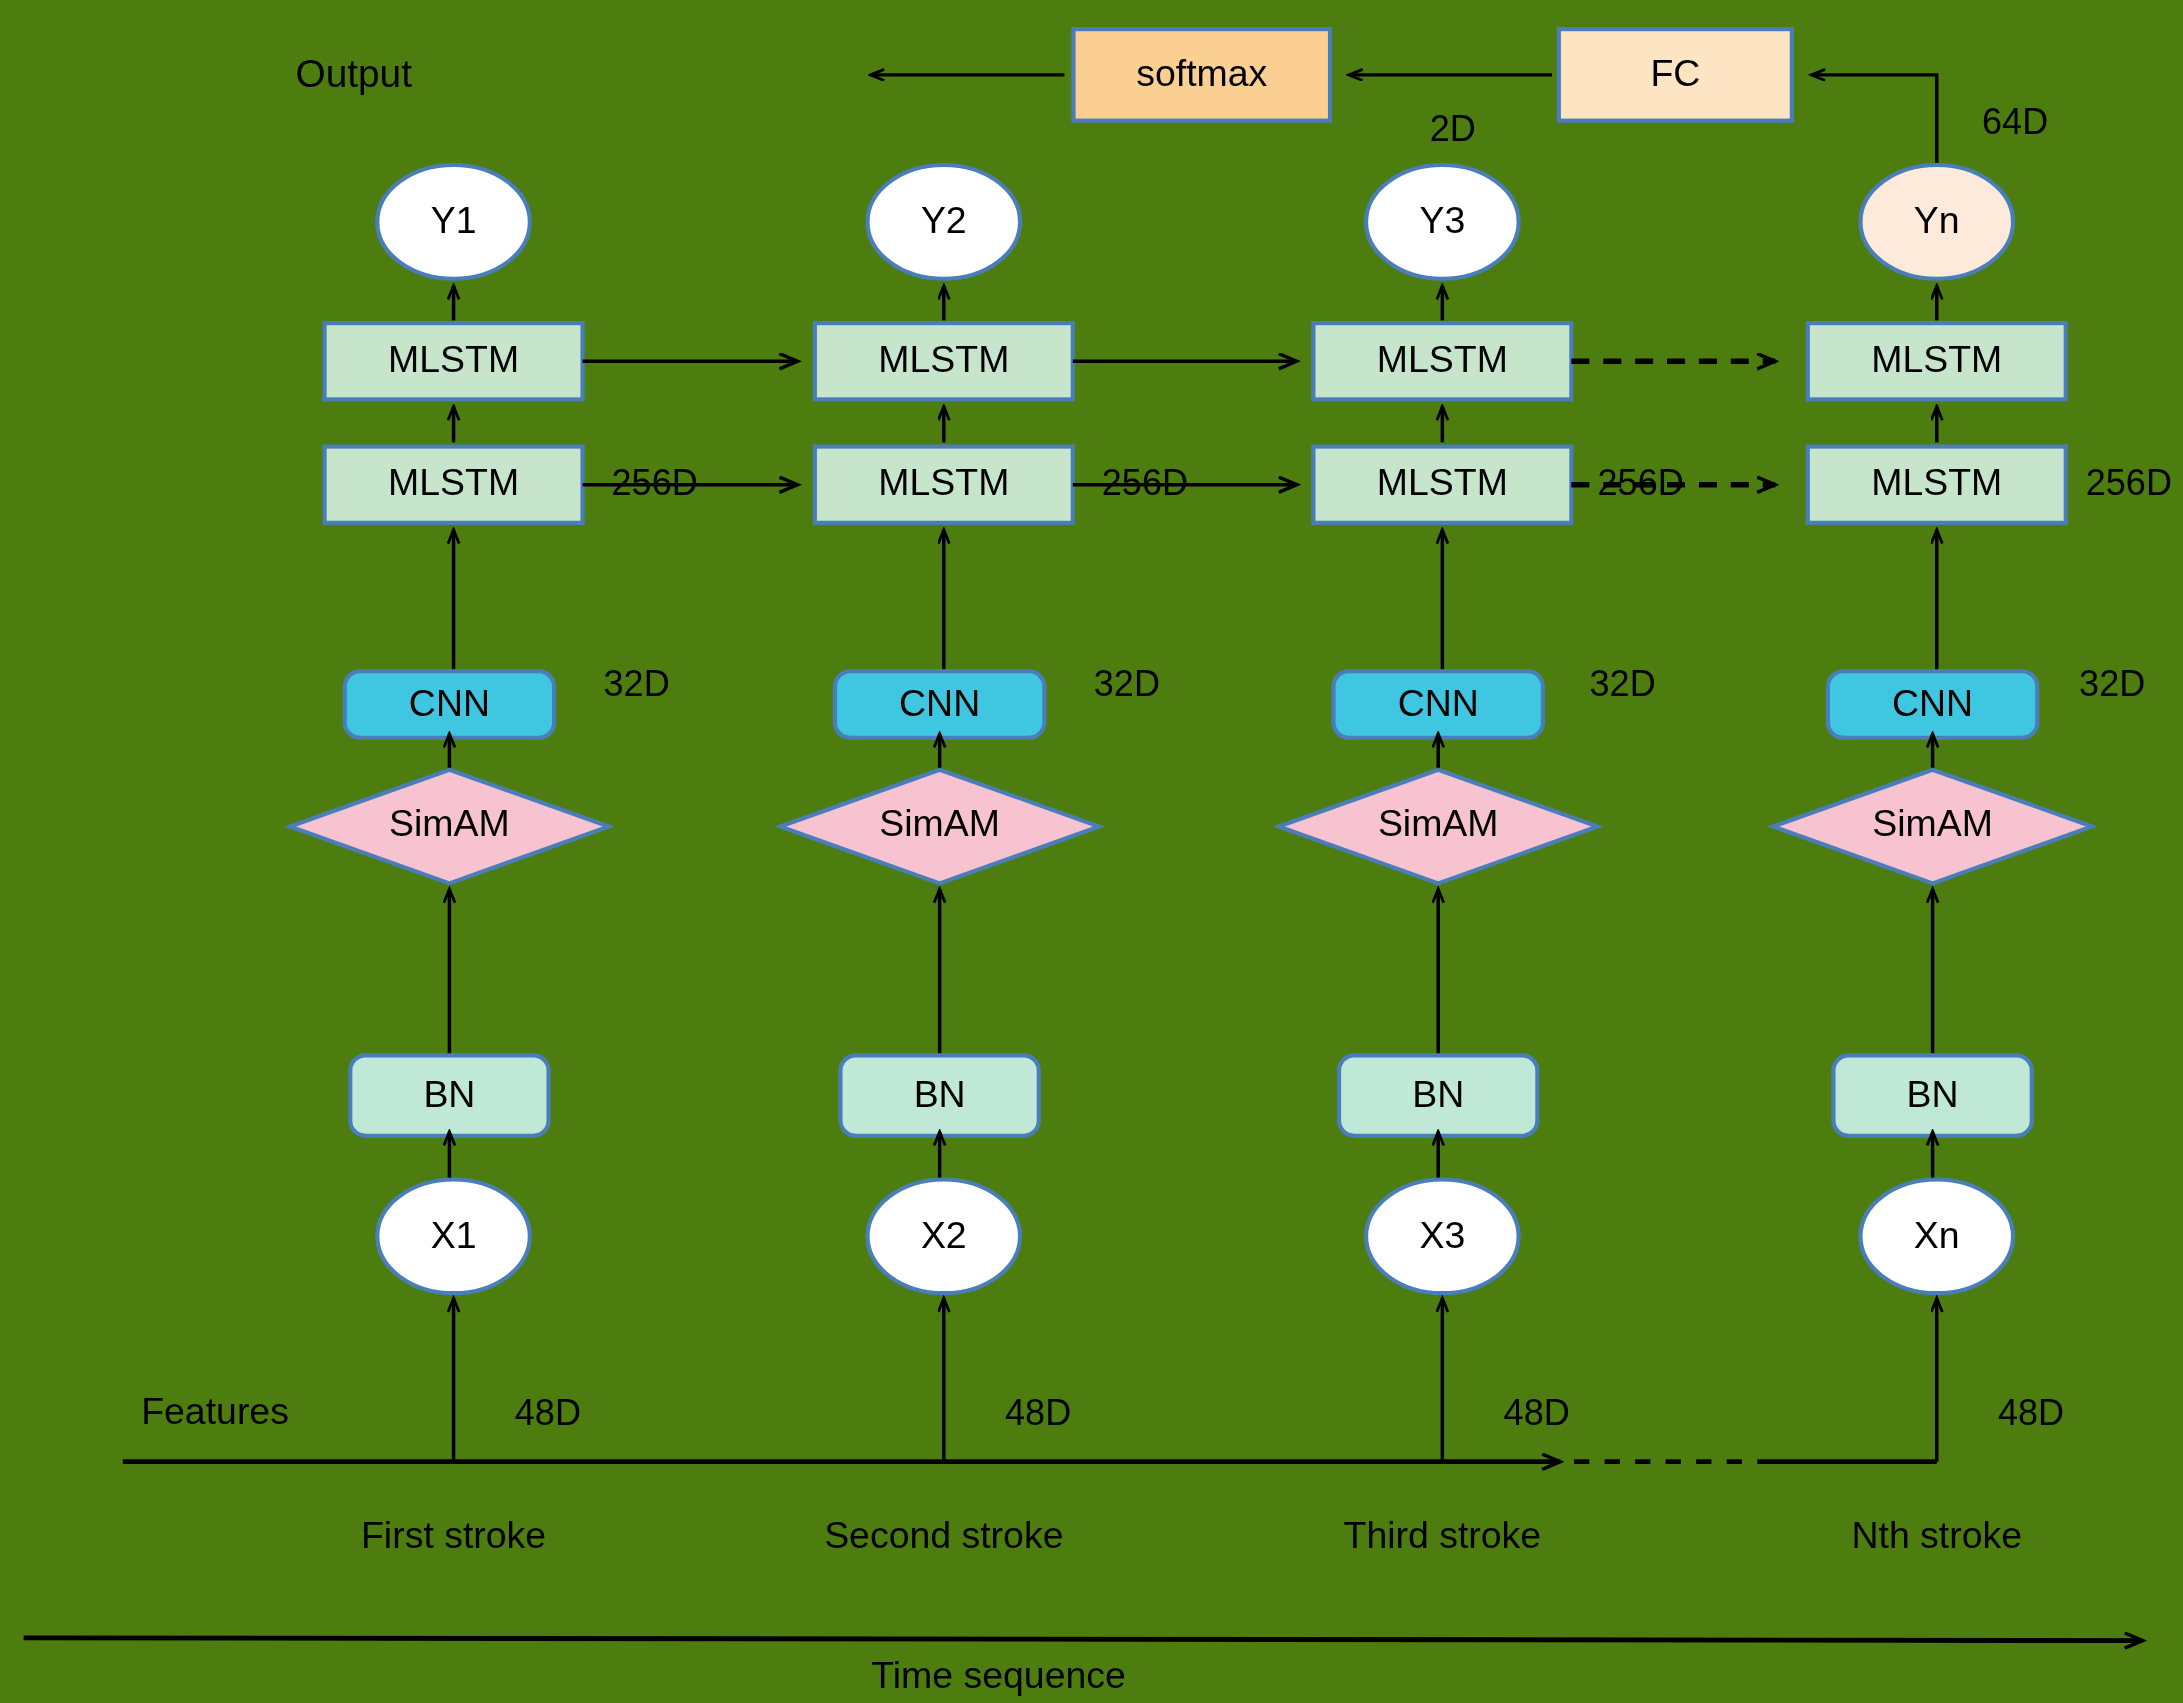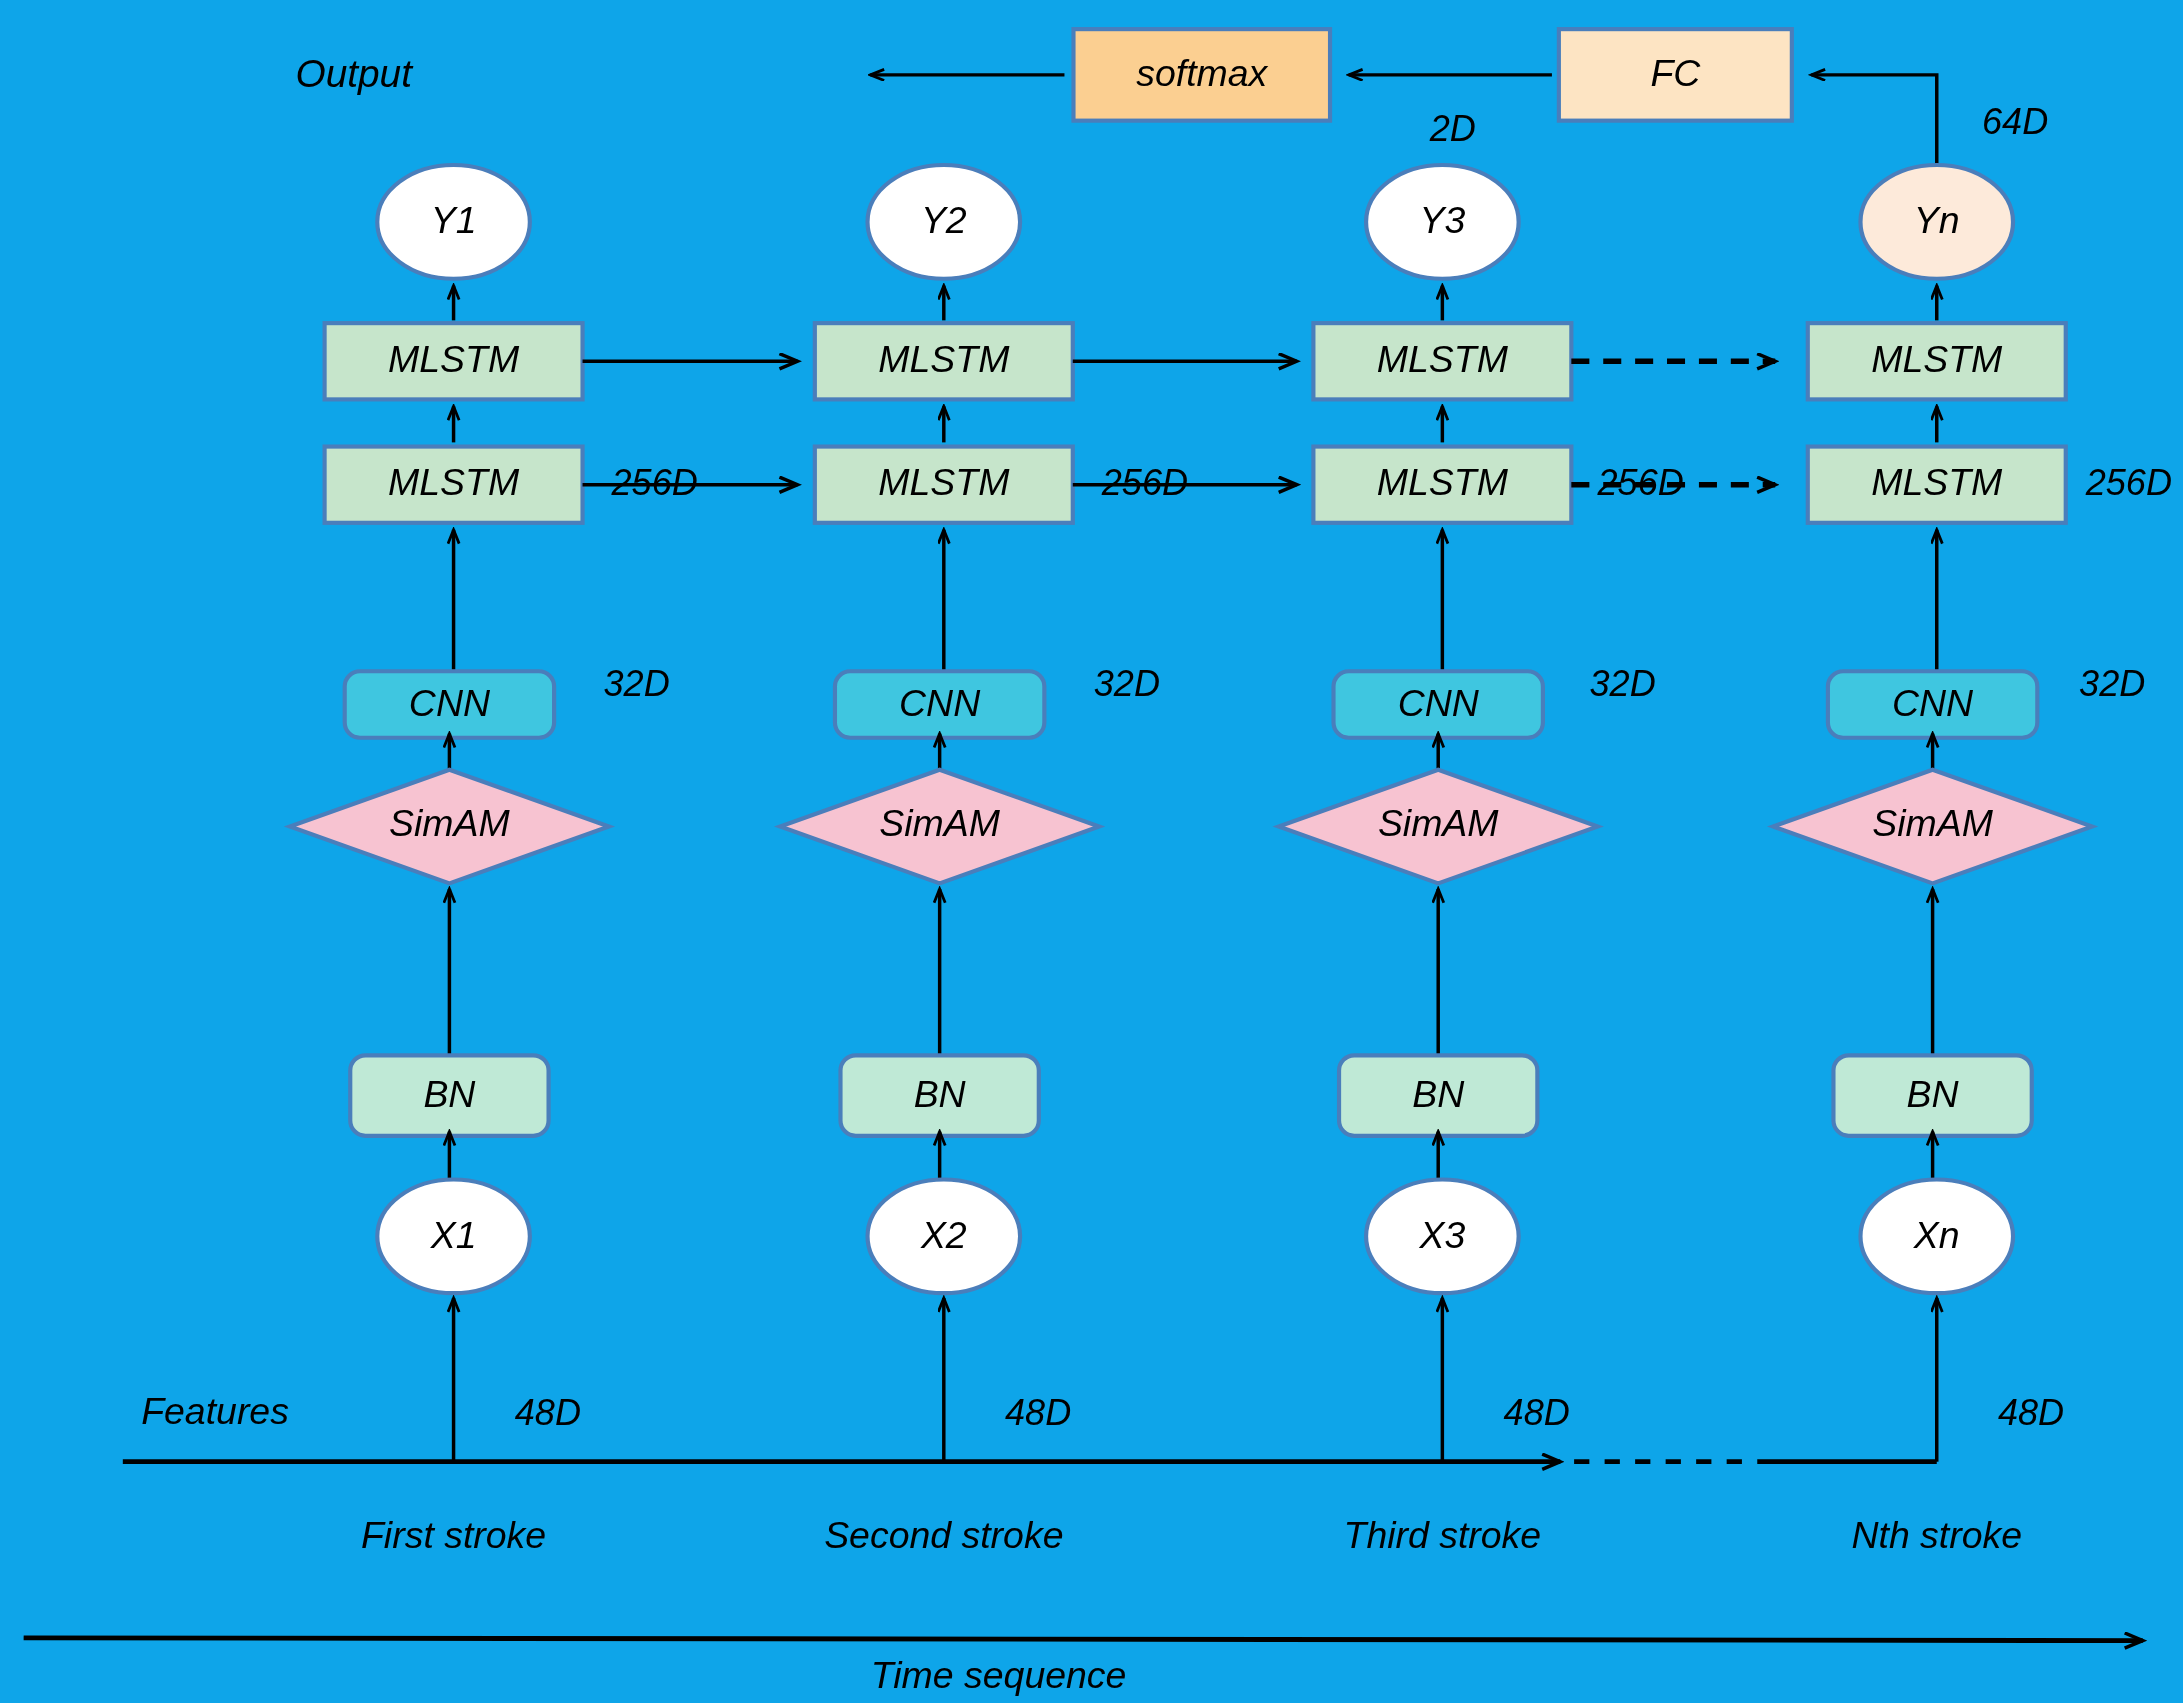--- a/index.html
+++ b/index.html
@@ -1,18 +1,18 @@
 <!DOCTYPE html>
 <html style="font-size:11px"><head>
 <meta charset="utf-8">
 <title>MLSTM Architecture Diagram</title>
 <style>
   html,body{margin:0;padding:0;background:#ffffff;}
   body{font-family:"Liberation Sans", sans-serif;}
-  #stage{position:relative;width:2183px;height:1703px;background:#0ea5e9;overflow:hidden;font-style:italic;}
+  #stage{position:relative;width:2183px;height:1703px;background:#4d7c0f;overflow:hidden;}
   svg#diagram{position:absolute;left:0;top:0;width:2183px;height:1703px;display:block;}
   .nodeText{font-family:"Liberation Sans", sans-serif;font-size:54px;fill:#000;text-anchor:middle;dominant-baseline:middle;}
   .dimText{font-family:"Liberation Sans", sans-serif;font-size:52px;fill:#000;text-anchor:middle;dominant-baseline:middle;}
   .axisText{font-family:"Liberation Sans", sans-serif;font-size:54px;fill:#000;text-anchor:middle;dominant-baseline:middle;}
   .bigText{font-family:"Liberation Sans", sans-serif;font-size:56px;fill:#000;text-anchor:middle;dominant-baseline:middle;}
   .edge{stroke:#000;stroke-width:5;fill:none;}
   .edgeDashed{stroke:#000;stroke-width:8;fill:none;stroke-dasharray:26 20;}
   .shapeStroke{stroke:#4a7ebb;stroke-width:6;}
   .baseline{stroke:#000;stroke-width:7;fill:none;}
   .baselineDashed{stroke:#000;stroke-width:7;fill:none;stroke-dasharray:22 22;}

